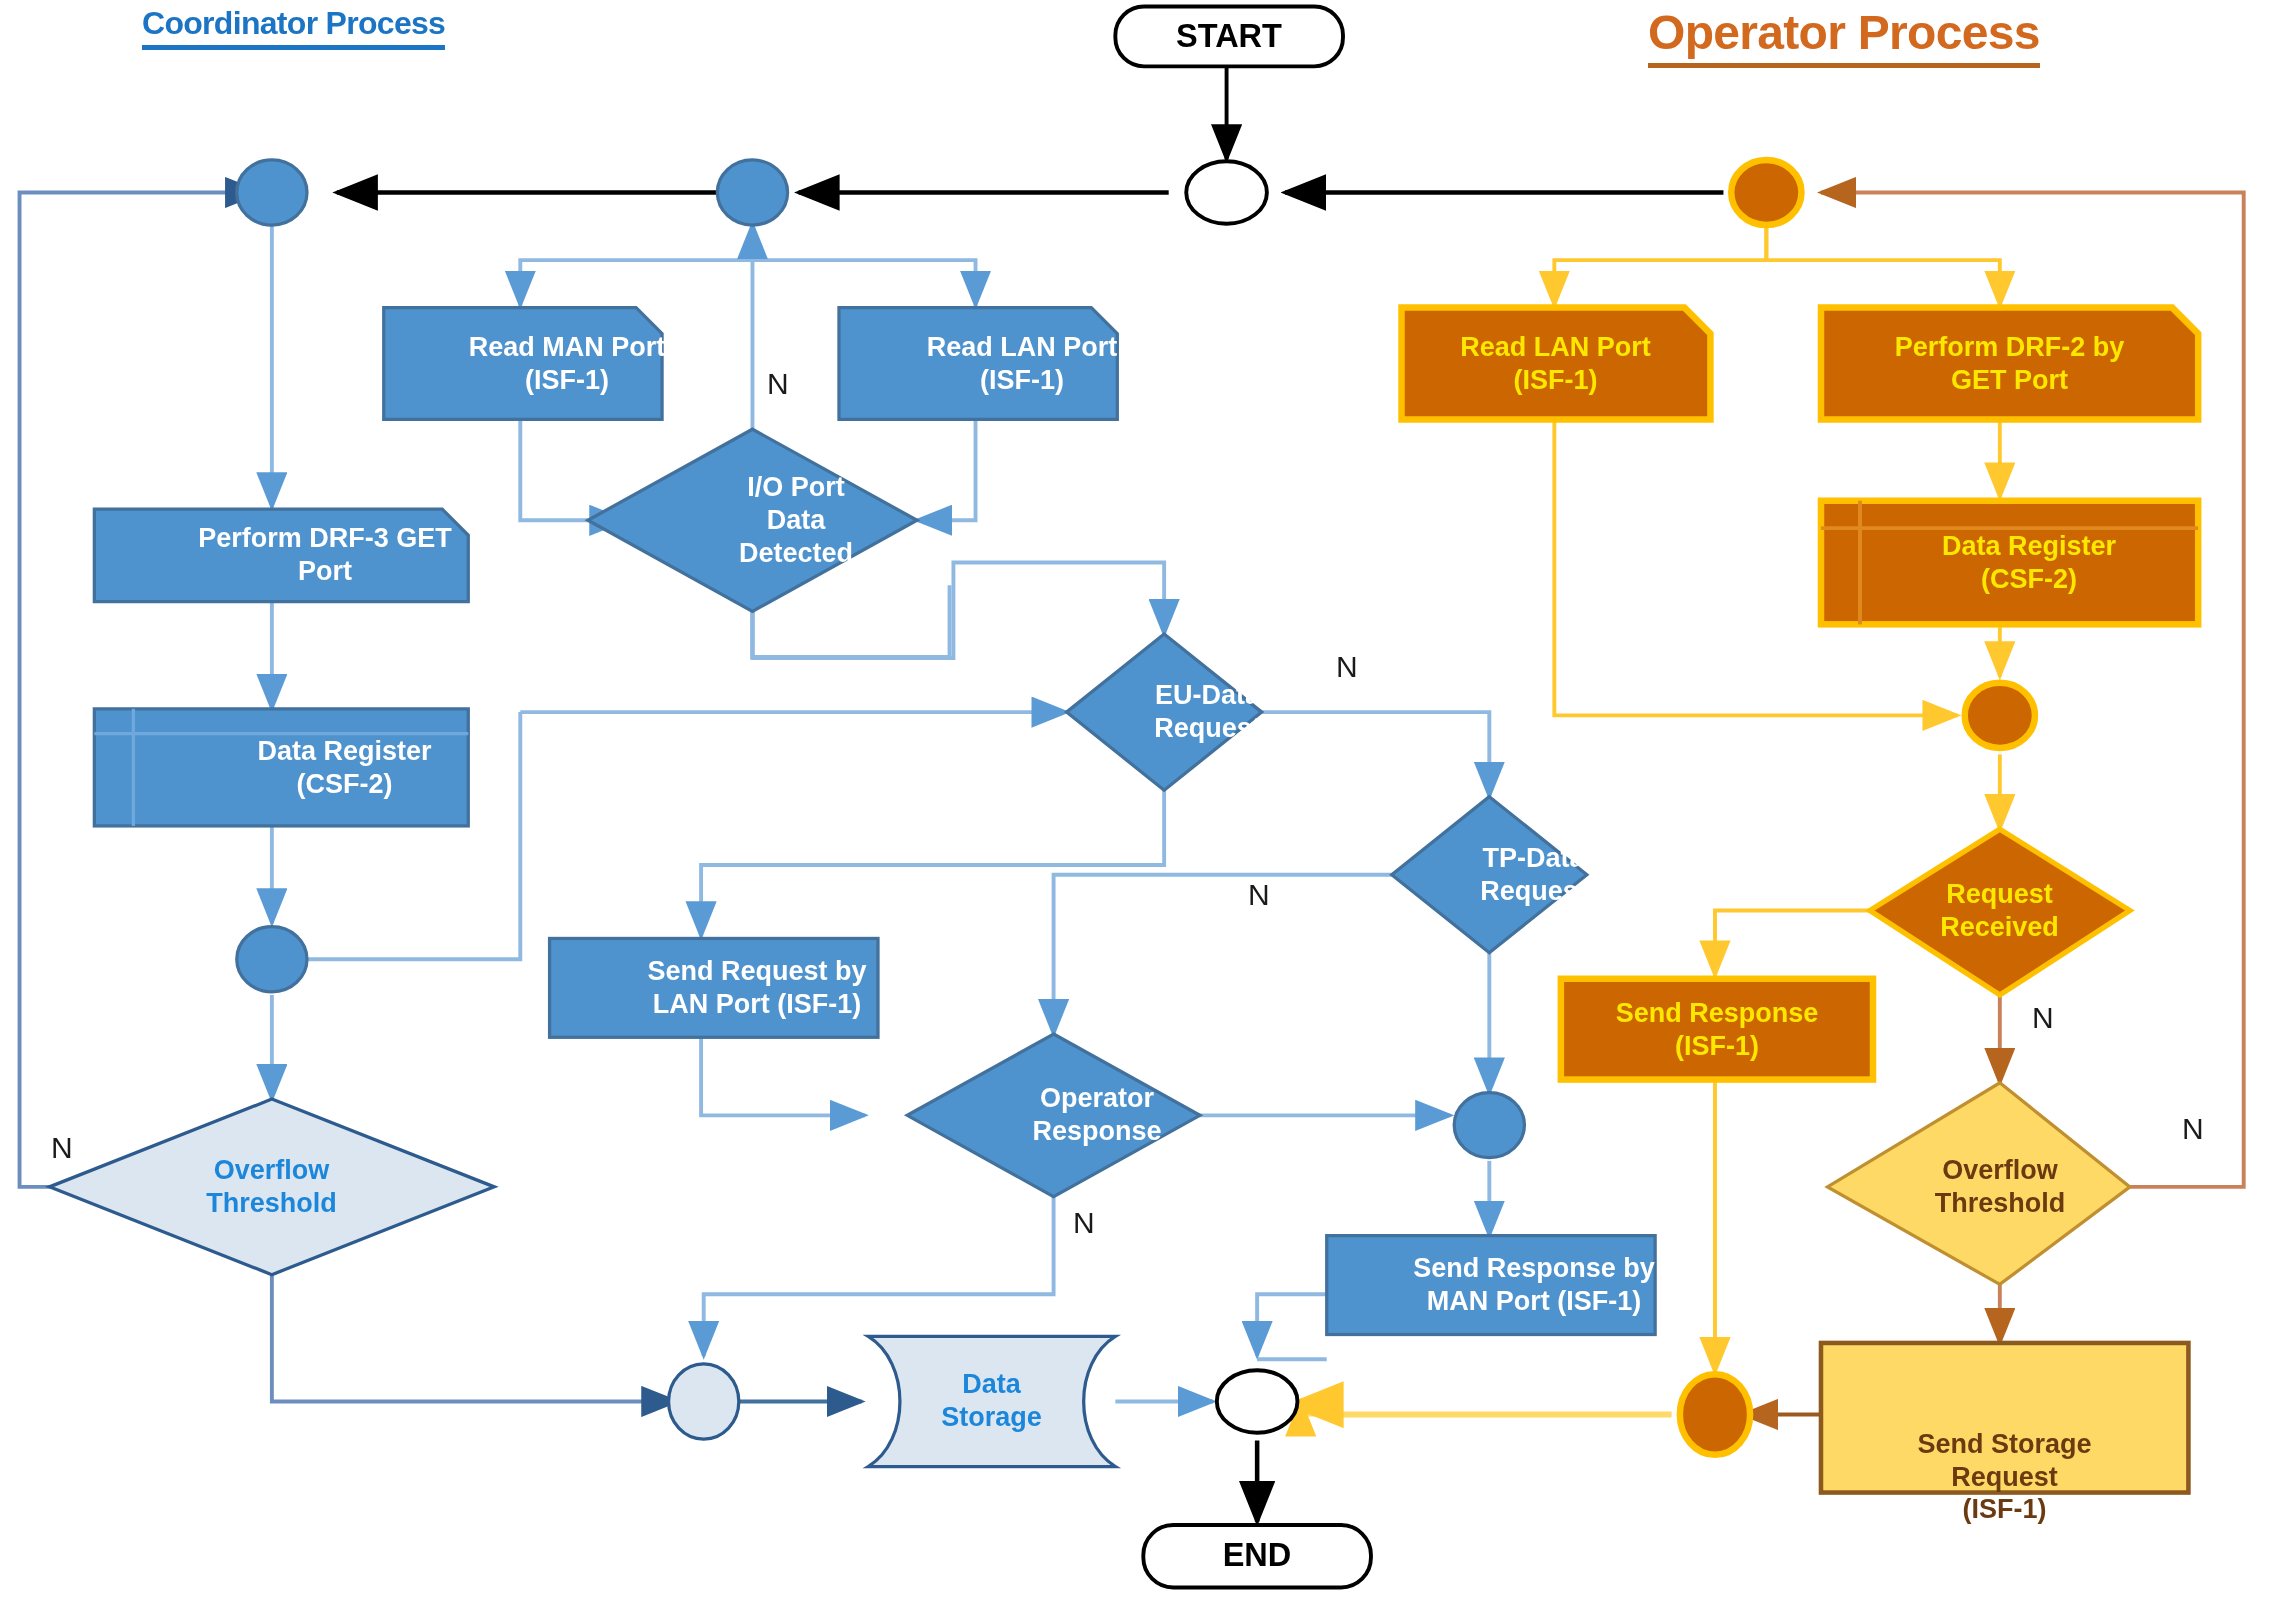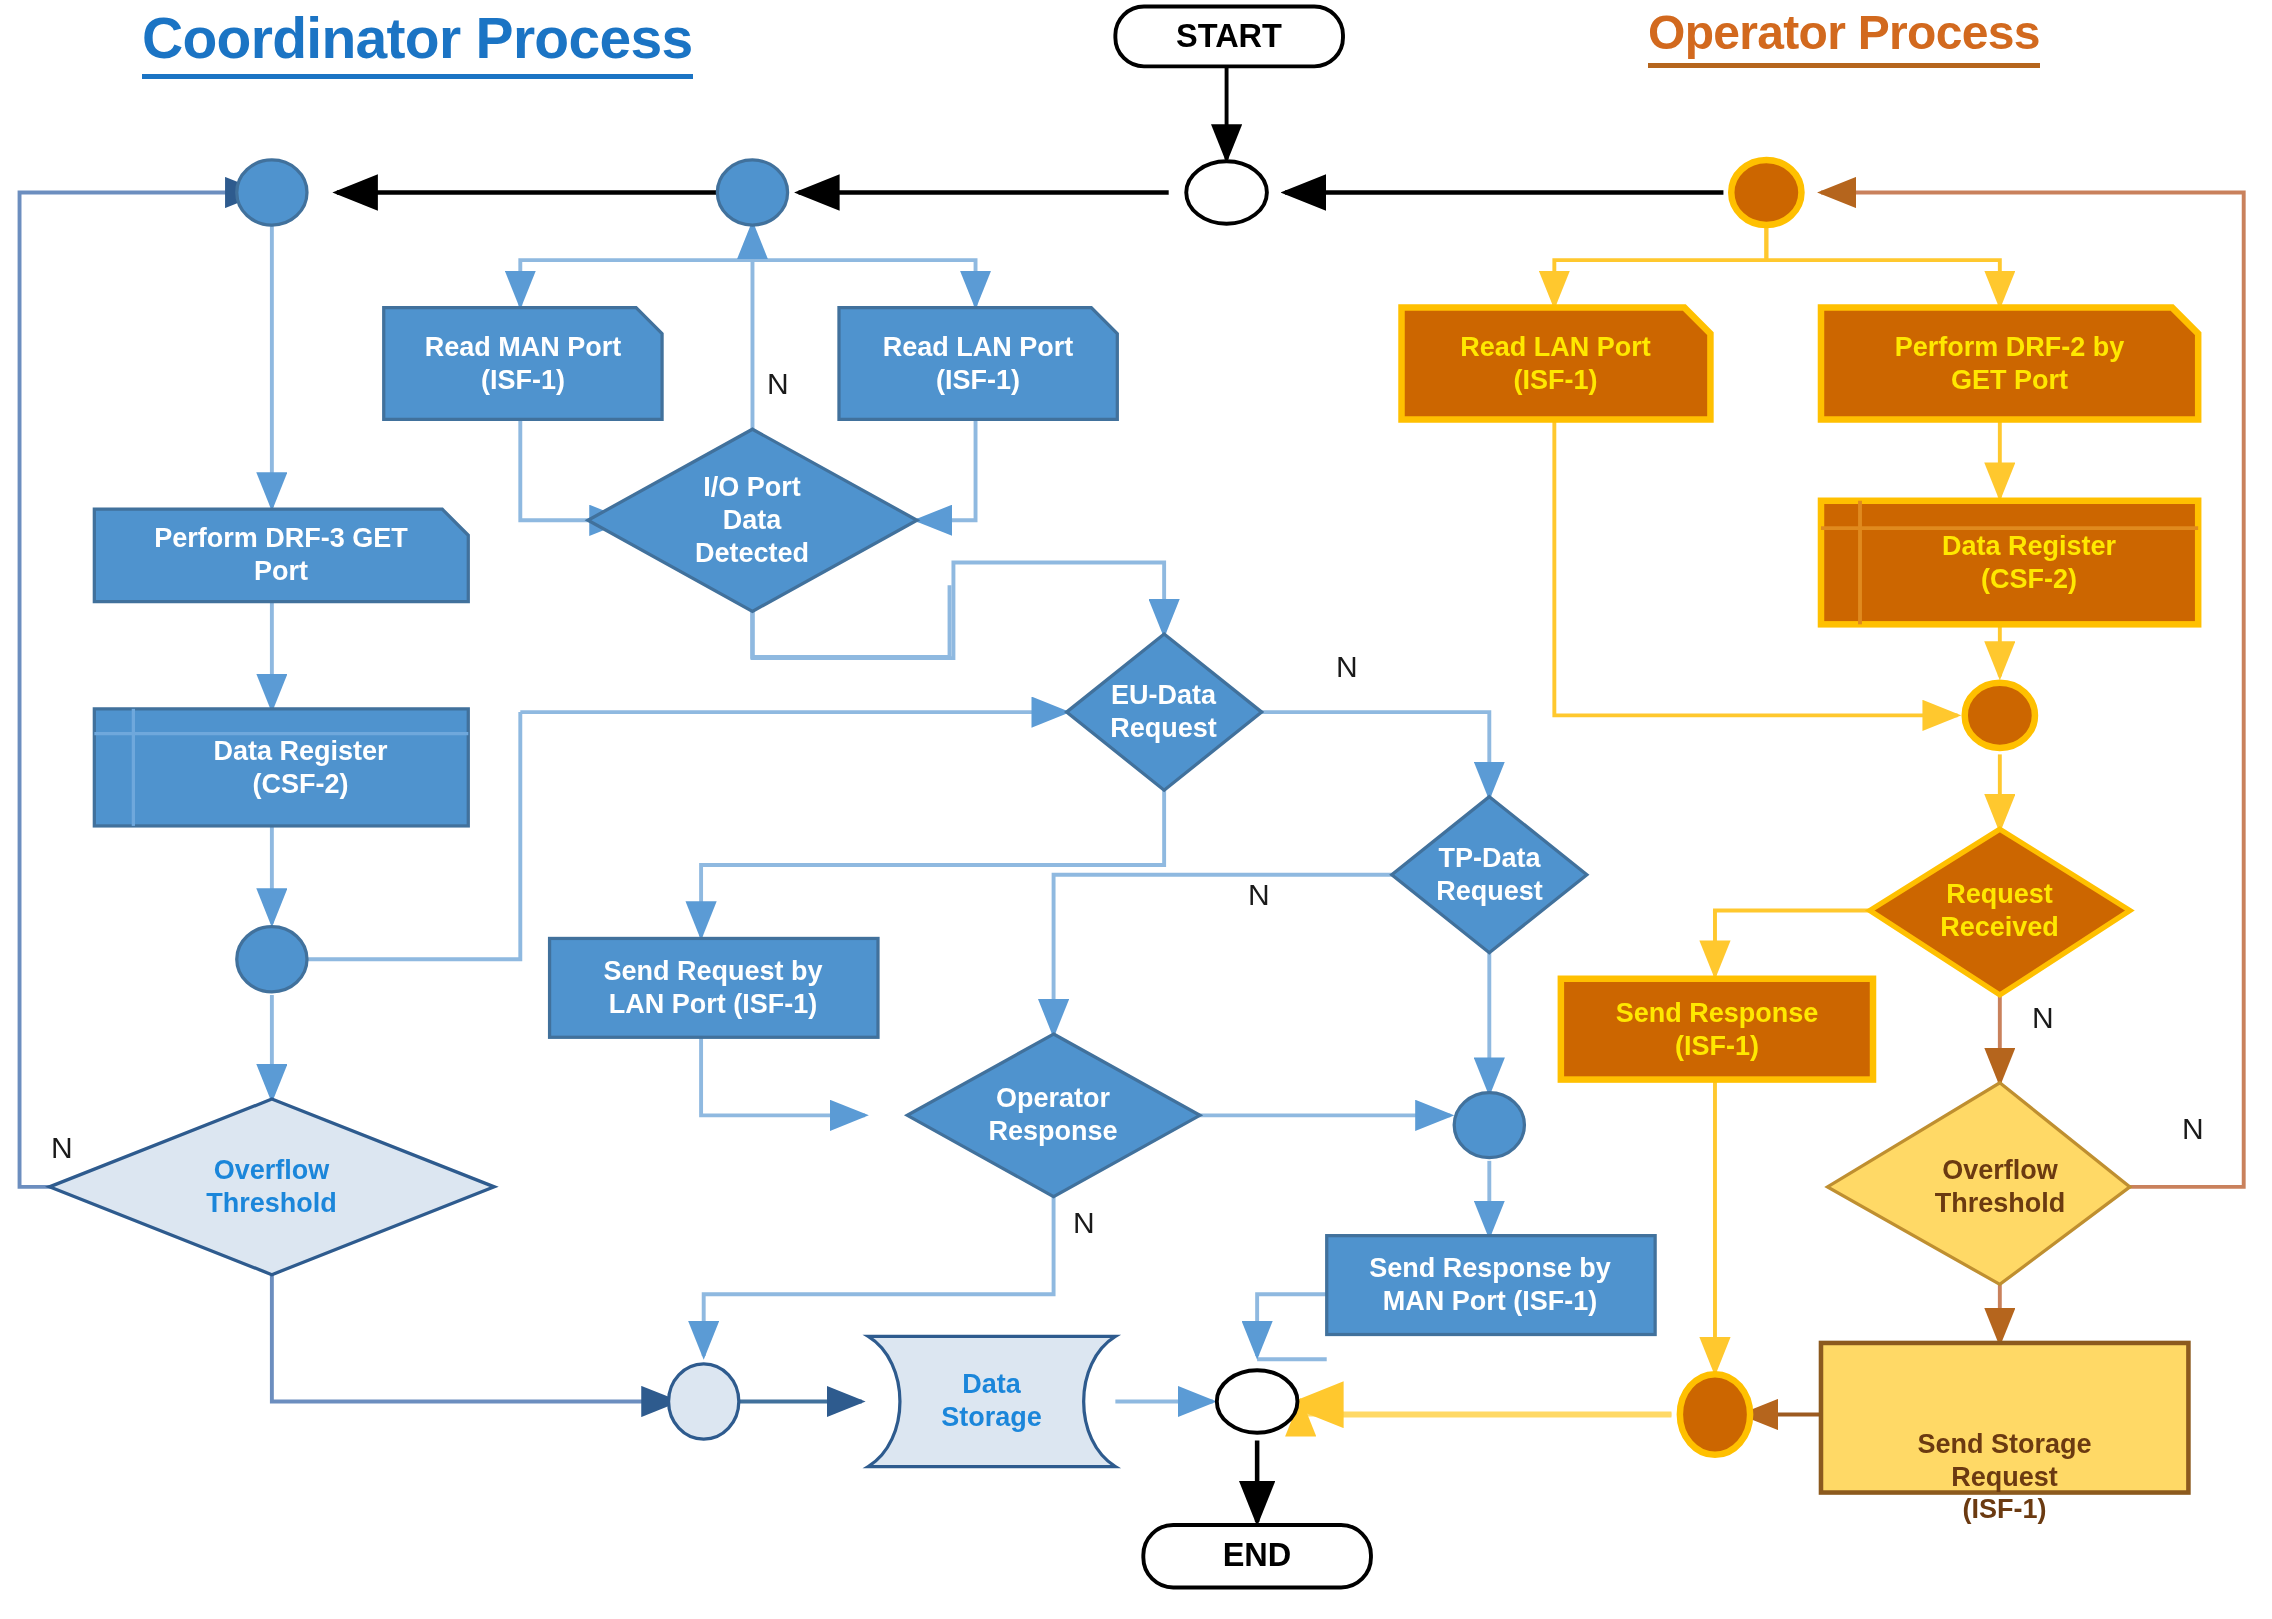--- a/index.html
+++ b/index.html
@@ -1,25 +1,25 @@
 <!DOCTYPE html>
 <html style="font-size:10.4px"><head>
 <meta charset="utf-8">
 <style>
   html,body{margin:0;padding:0;background:#ffffff;}
   #root{position:relative;width:2273px;height:1620px;background:#fff;
         font-family:"Liberation Sans", sans-serif; overflow:hidden;}
   svg#canvas{position:absolute;left:0;top:0;width:2273px;height:1620px;}
   .ttl{position:absolute;font-weight:bold;letter-spacing:-0.7px;white-space:nowrap;}
-  .ttl-blue{color:#1B74C4;font-size:57px;border-bottom:5.9px solid #1B74C4;padding-bottom:2.6px;}
+  .ttl-blue{color:#1B74C4;font-size:32px;border-bottom:5.9px solid #1B74C4;padding-bottom:2.6px;}
   .ttl-orange{color:#D2691E;font-size:48px;border-bottom:5.9px solid #B5651D;padding-bottom:2.6px;}
   .lbl{position:absolute;font-size:30px;font-weight:normal;color:#1a1a1a;}
   .node-text{position:absolute;display:flex;align-items:center;justify-content:center;
              text-align:center;font-weight:bold;line-height:1.22;pointer-events:none;}
-  .t-white{color:#ffffff;font-size:27px;}
+  .t-white{color:#ffffff;font-size:27px;padding-left:44px;}
   .t-yellow{color:#FFE800;font-size:27px;}
   .t-blue{color:#1B86DA;font-size:27px;}
   .t-brown{color:#6B3A11;font-size:27px;}
   .t-black{color:#000000;font-size:30px;}
 </style>
 </head>
 <body>
 
 <div id="root">
 

